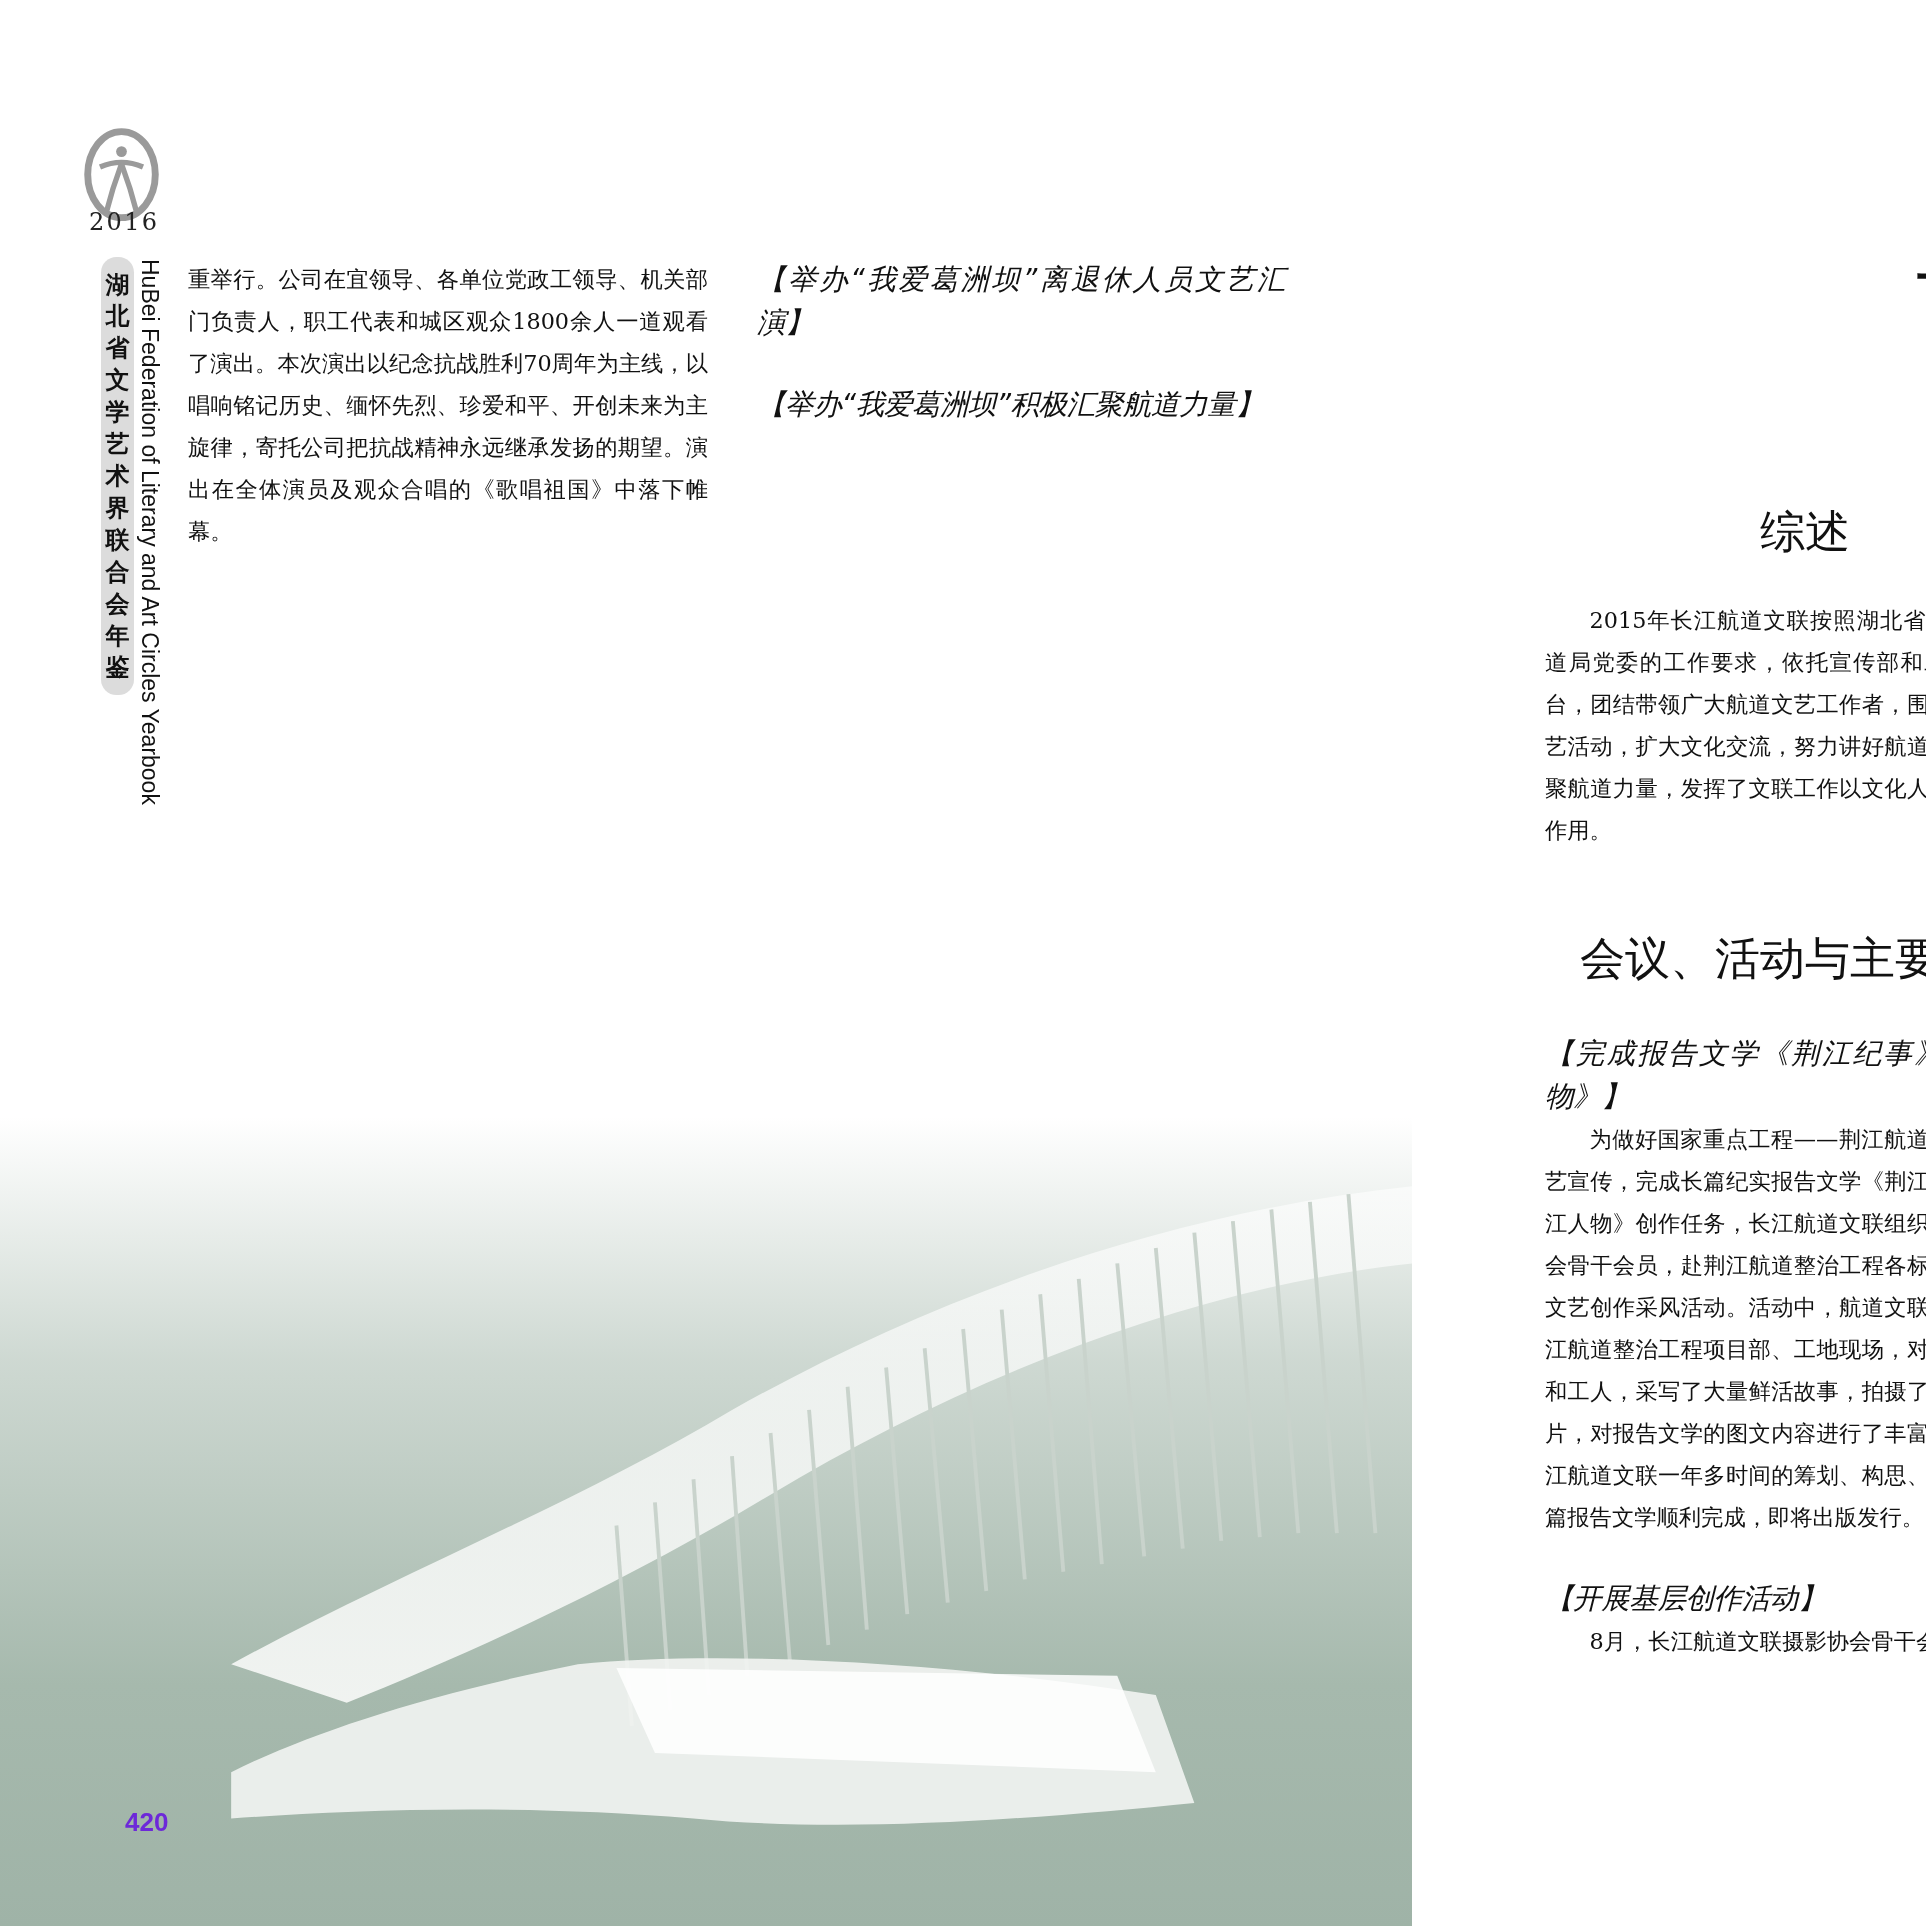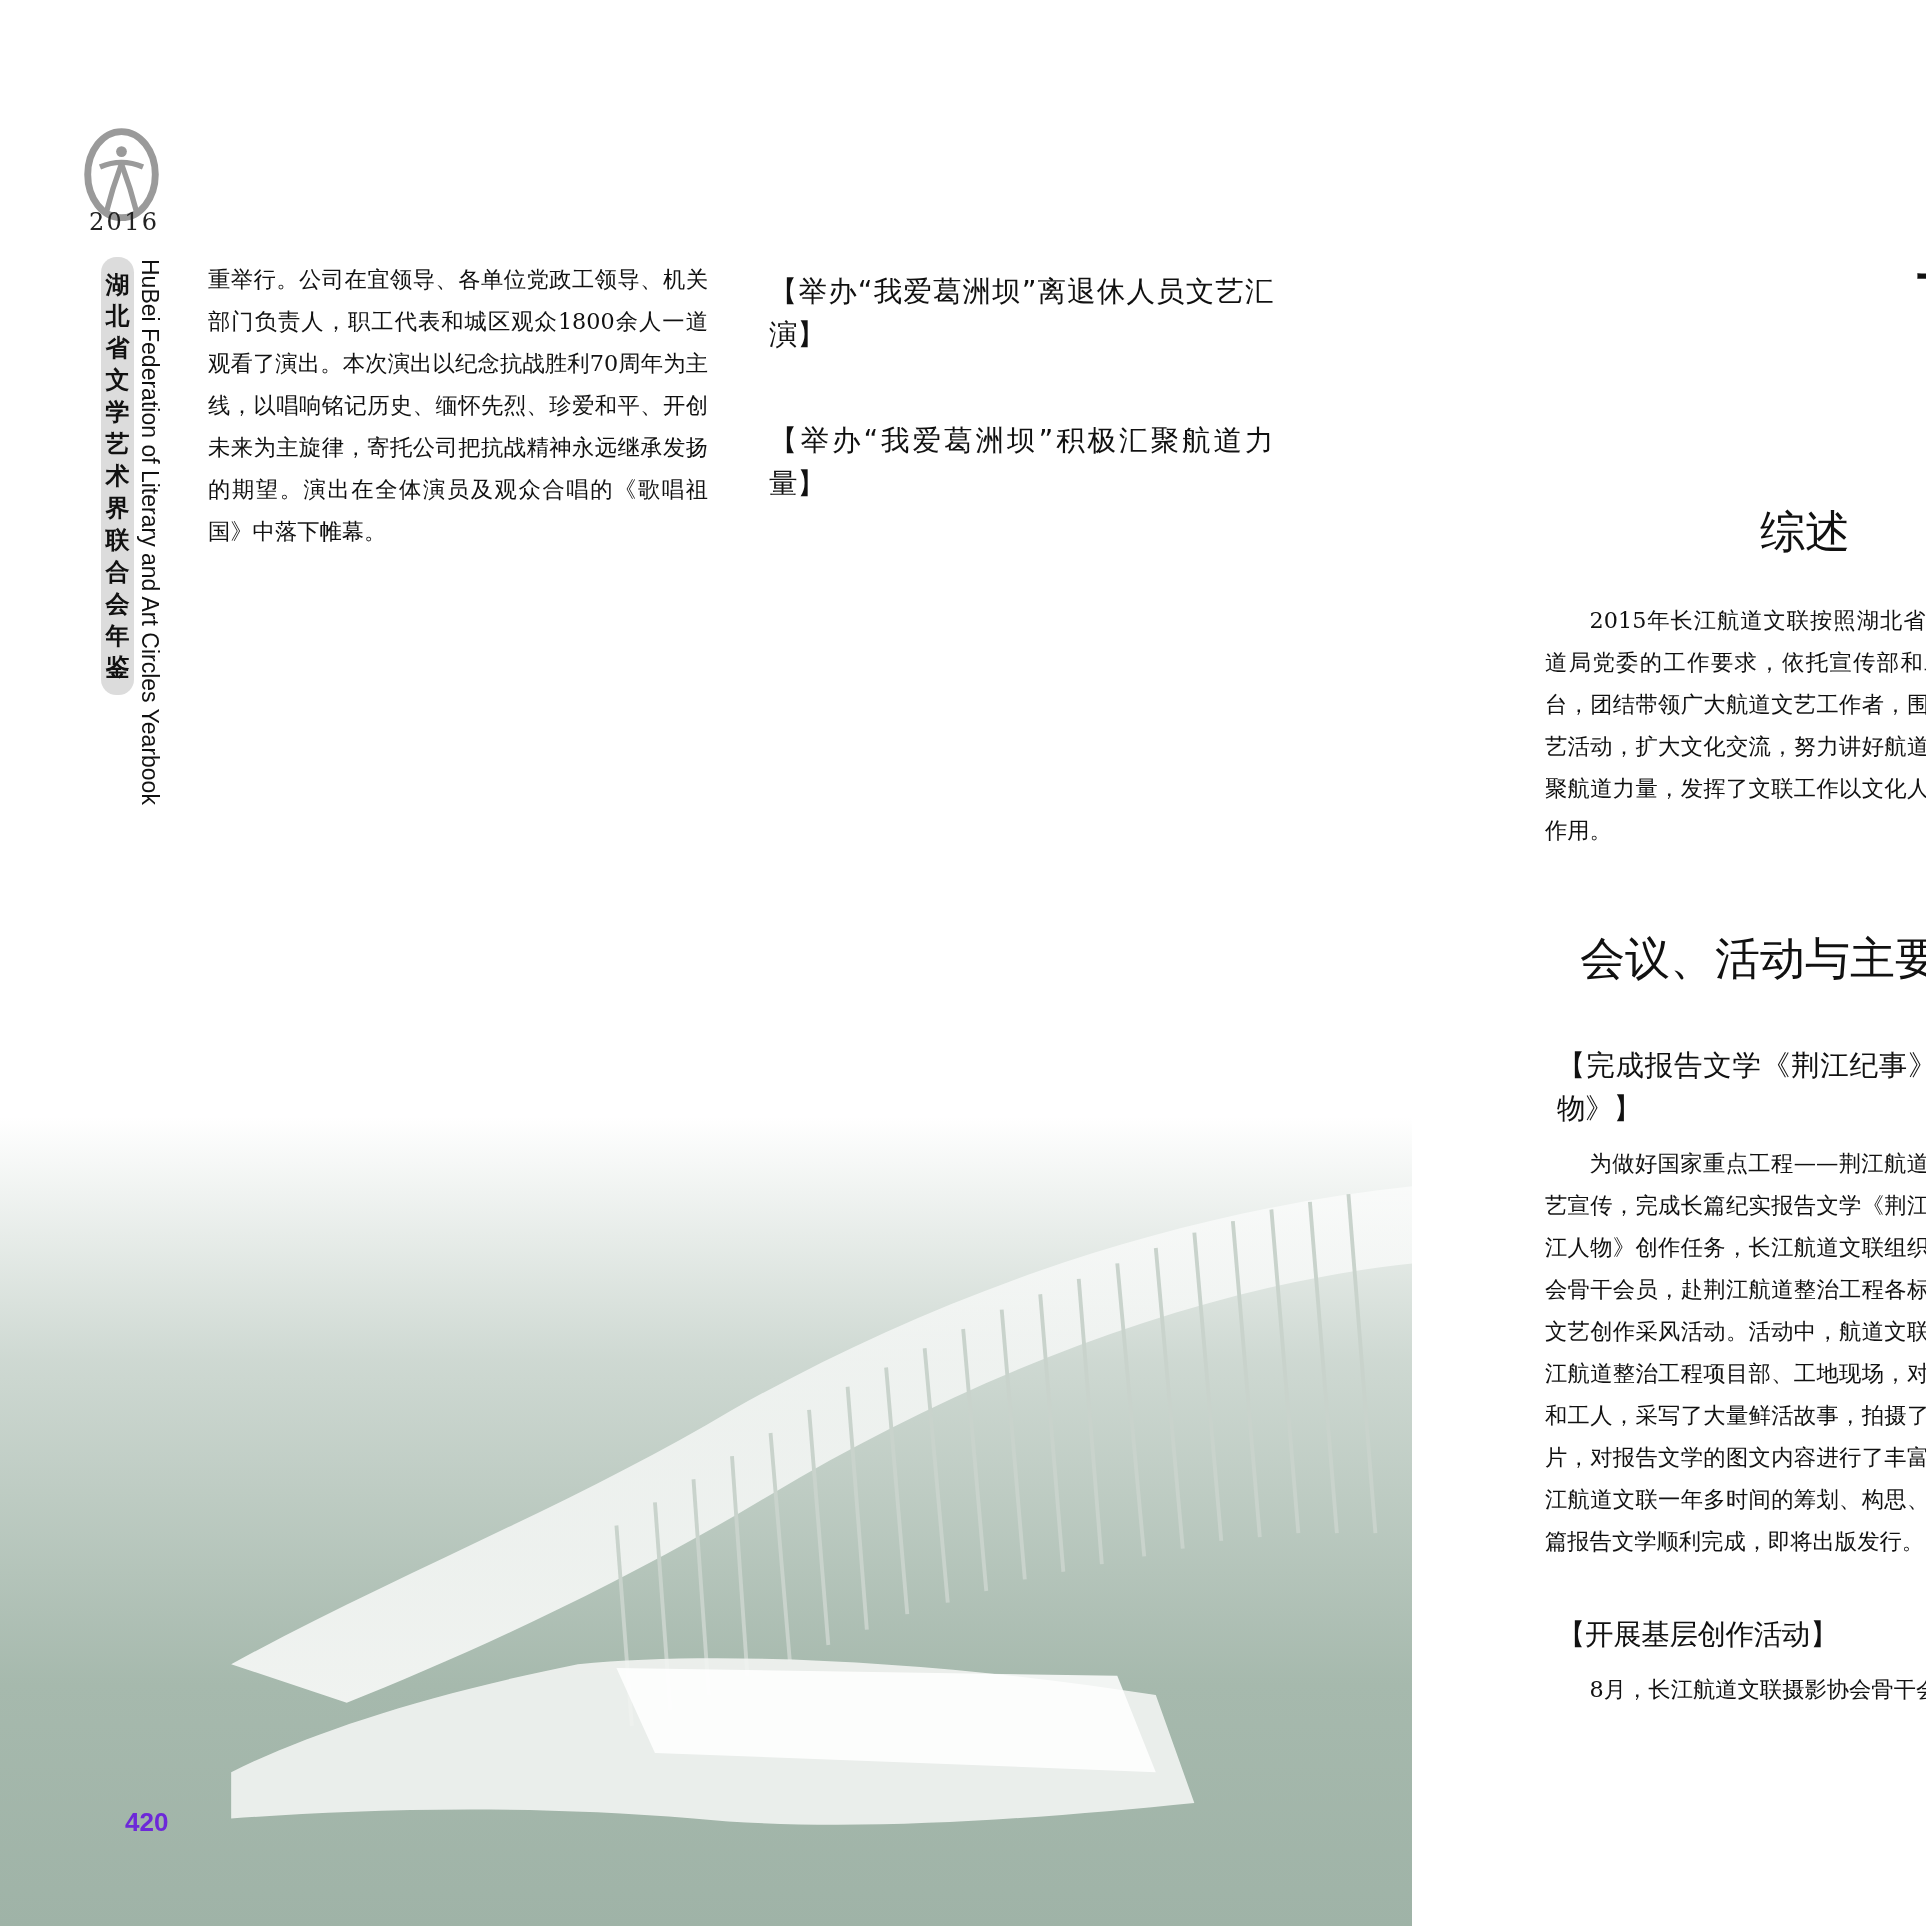--- a/index.html
+++ b/index.html
@@ -15,22 +15,22 @@
   .logo svg { display:block; }
   .year { position:absolute; font-family:"DejaVu Serif",serif; letter-spacing:2.3px; color:#222; }
   .vtab { position:absolute; left:101px; top:257px; width:33px; height:438px; background:#dcdcdc; border-radius:15.4px;
     display:flex; flex-direction:column; align-items:center; justify-content:space-around; padding:11.6px 0; box-sizing:border-box; }
   .vtab span { font-family:"DejaVu Sans",sans-serif; font-weight:bold; font-size:24px; line-height:1; color:#111; }
   .vtab-en { position:absolute; left:139px; top:259px; width:27px; height:435px; }
   .vtab-en div { position:absolute; left:0; top:0; transform-origin:0 0; transform: translate(24px,0) rotate(90deg);
     white-space:nowrap; font-family:"Liberation Sans",sans-serif; font-size:23px; color:#111; }
   .col { position:absolute; font-size:22.3px; line-height:42px; text-align:justify; }
   .col p { margin:0; text-indent:2em; }
-  .col p.noindent { text-indent:0;margin-left:20px; }
-  .col h3 { margin:12px; font-family:"DejaVu Sans","Liberation Sans",sans-serif; font-weight:normal; font-size:28.5px; line-height:43px; letter-spacing:-0.4px; }
+  .col p.noindent { text-indent:0; }
+  .col h3 { margin:0; font-family:"DejaVu Sans","Liberation Sans",sans-serif; font-weight:normal; font-size:28.5px; line-height:43px; letter-spacing:-0.4px;font-style:italic; }
   .gap-m { height:39px; }
   .page-title { position:absolute; left:1849px; top:247px; width:485px; text-align:center;
     font-family:"DejaVu Serif",serif; font-weight:bold; font-size:55px; line-height:62px; letter-spacing:3.1px; }
   .section-title { position:absolute; font-family:"DejaVu Sans",sans-serif; font-weight:normal; text-align:center; }
   .pagenum { position:absolute; font-family:"Liberation Sans",sans-serif; font-weight:bold; font-size:26px; color:#6d28d9; }
 </style>
 </head>
 <body>
 
 <div class="page" id="page-left">

